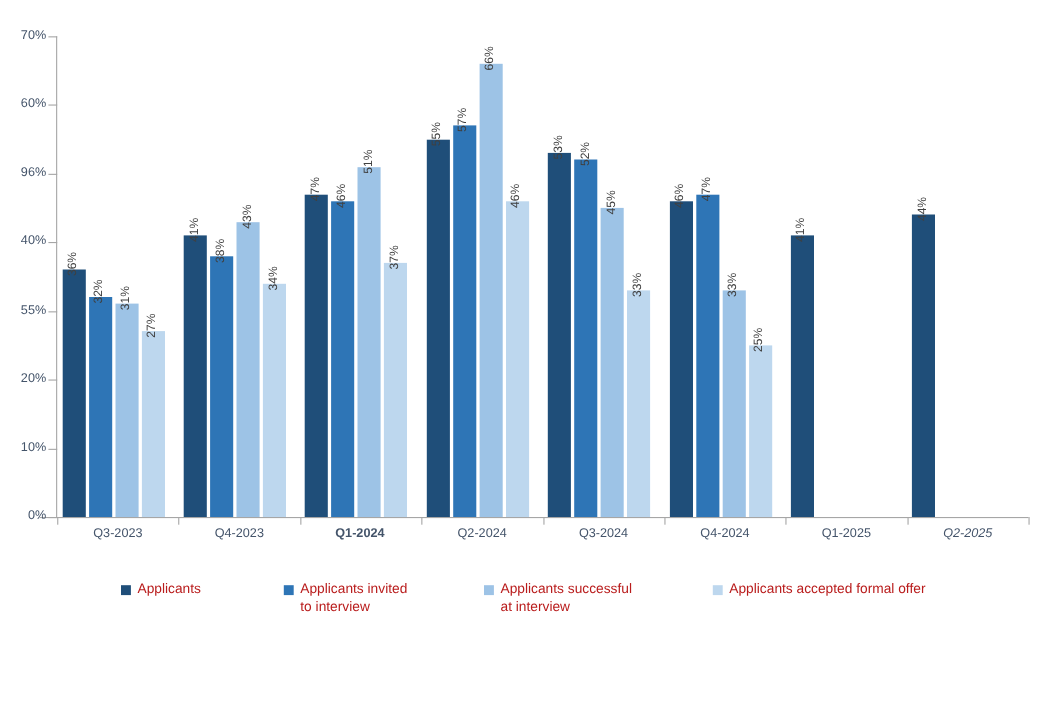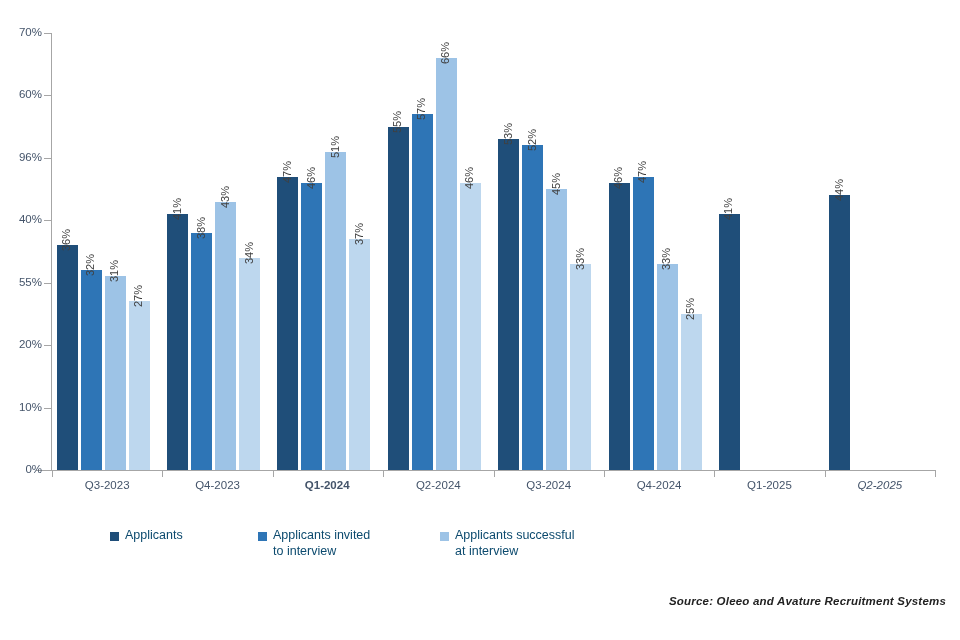--- a/index.html
+++ b/index.html
@@ -116,21 +116,21 @@
     gap: 6px;
   }
   .legend-swatch {
     width: 9px;
     height: 9px;
     margin-top: 4px;
     flex: 0 0 auto;
   }
   .legend-text {
     font-size: 12.5px;
-    color: #0c4a6e;
+    color: #b91c1c;
     line-height: 1.25;
     white-space: pre-line;
   }
 
   
   .source-note {
     position: absolute;
     right: 14px;
     top: 595px;
     font-size: 11.5px;
@@ -249,16 +249,19 @@
       <div class="legend-item" style="left: 258px;">
         <span class="legend-swatch" style="background: rgb(46, 117, 182);"></span>
         <span class="legend-text">Applicants invited
 to interview</span>
       </div>
       <div class="legend-item" style="left: 440px;">
         <span class="legend-swatch" style="background: rgb(157, 195, 230);"></span>
         <span class="legend-text">Applicants successful
 at interview</span>
       </div>
-    </div>
-
-  <div class="source-note">Source: Oleeo and Avature Recruitment Systems</div>
+      <div class="legend-item" style="left: 648px;">
+        <span class="legend-swatch" style="background: rgb(189, 215, 238);"></span>
+        <span class="legend-text">Applicants accepted formal offer</span>
+      </div>
+    </div>
+
 </div>
 
 </body></html>

